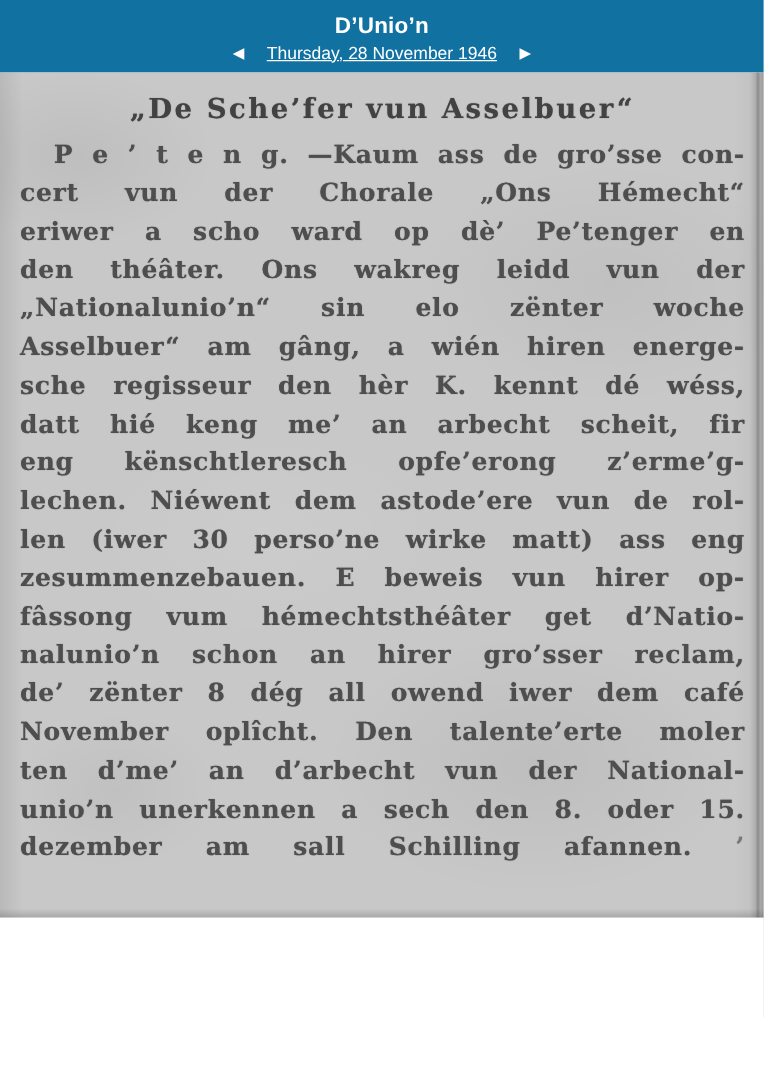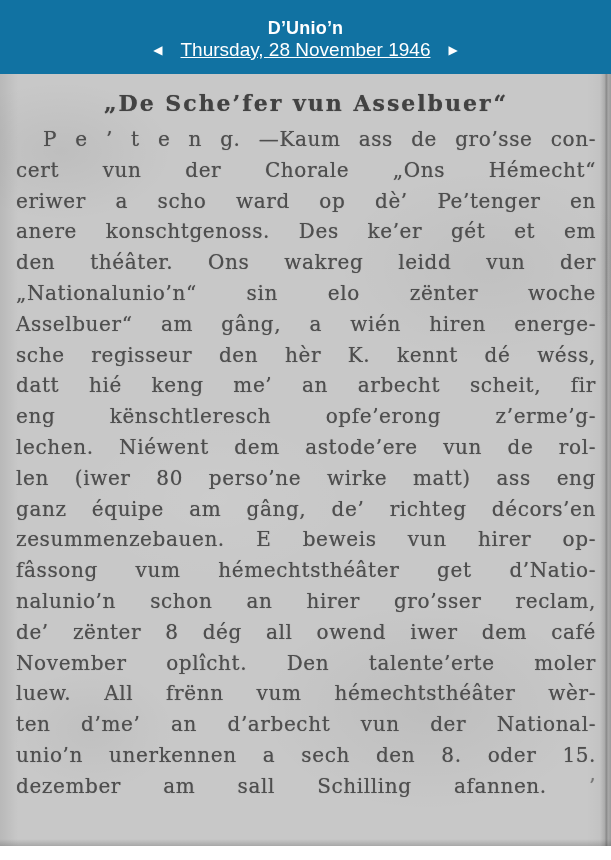--- a/index.html
+++ b/index.html
@@ -10,41 +10,41 @@
     --highlight:#a6cbdd;
   }
   html,body{margin:0;padding:0;}
   body{
     width:611px;height:860px;overflow:hidden;
     font-family:"Liberation Sans","DejaVu Sans",sans-serif;
     background:#ffffff;
   }
   
   .viewer-header{
-    height:74px;background:var(--header-bg);color:var(--header-text);
+    height:58px;background:var(--header-bg);color:var(--header-text);
     display:flex;flex-direction:column;align-items:center;justify-content:center;
     box-sizing:border-box;padding-top:2px;
   }
   .paper-title{
     font-size:18px;font-weight:bold;letter-spacing:.2px;line-height:22px;
   }
   .date-nav{
     display:flex;align-items:center;gap:16px;margin-top:1px;
   }
   .nav-arrow{
     background:none;border:none;color:var(--header-text);
     font-size:12px;line-height:20px;padding:0 2px;cursor:pointer;
   }
   .date-link{
-    color:var(--header-text);text-decoration:underline;font-size:19px;line-height:20px;
+    color:var(--header-text);text-decoration:underline;font-size:14px;line-height:20px;
     cursor:pointer;
   }
   
   .paper{
-    position:relative;height:772px;box-sizing:border-box;
+    position:relative;height:676px;box-sizing:border-box;
     background:
       radial-gradient(160px 100px at 10% 10%, rgba(0,0,0,0.05), transparent 70%),
       radial-gradient(220px 140px at 80% 25%, rgba(0,0,0,0.04), transparent 70%),
       radial-gradient(200px 120px at 35% 55%, rgba(255,255,255,0.07), transparent 70%),
       radial-gradient(240px 150px at 70% 82%, rgba(0,0,0,0.05), transparent 70%),
       radial-gradient(120px 90px at 15% 85%, rgba(0,0,0,0.04), transparent 70%),
       linear-gradient(90deg, rgba(0,0,0,0.08), rgba(0,0,0,0) 3%, rgba(0,0,0,0) 96%, rgba(0,0,0,0.05)),
       var(--paper);
     font-family:"DejaVu Serif","Liberation Serif",serif;
     color:var(--ink);
@@ -63,20 +63,21 @@
   .headline{
     text-align:center;font-weight:bold;font-size:22px;letter-spacing:2px;
     line-height:28px;margin:0 0 7px 0;color:#424242;
     text-shadow:0 0 0.8px rgba(60,60,60,0.7);
   }
   .line{
     font-size:20px;line-height:30.8px;letter-spacing:.6px;
     text-align:justify;text-align-last:justify;
     text-shadow:0 0 0.8px rgba(70,70,70,0.65);
     white-space:nowrap;
+    font-weight:bold;
   }
   .line.indent{padding-left:27px;}
   .hl{
     background:var(--highlight);
     box-shadow:0 0 0 2px var(--highlight);
   }
   .faint{opacity:.65;}
 </style>
 </head>
 <body>
@@ -94,36 +95,33 @@
   </div>
 </div>
 
 <div class="paper">
   <div class="article">
     <h1 class="headline">„De Sche’fer vun Asselbuer“</h1>
     <div>
         <div class="line indent"><span>P e ’ t e n g. —Kaum ass de gro’sse con-</span></div>
         <div class="line"><span>cert vun der Chorale „Ons Hémecht“</span></div>
         <div class="line"><span>eriwer a scho ward op dè’ Pe’tenger en</span></div>
-        <div class="line"><span>anere konschtgenoss. Des ke’er gét et em</span></div>
         <div class="line"><span>den théâter. Ons wakreg leidd vun der</span></div>
         <div class="line"><span>„Nationalunio’n“ sin elo zënter woche</span></div>
         <div class="line"><span>Asselbuer“ am gâng, a wién hiren energe-</span></div>
         <div class="line"><span>sche regisseur den hèr K. kennt dé wéss,</span></div>
         <div class="line"><span>datt hié keng me’ an arbecht scheit, fir</span></div>
         <div class="line"><span>eng kënschtleresch opfe’erong z’erme’g-</span></div>
         <div class="line"><span>lechen. Niéwent dem astode’ere vun de rol-</span></div>
-        <div class="line"><span>len (iwer 80 perso’ne wirke matt) ass eng</span></div>
-        <div class="line"><span>ganz équipe am gâng, de’ richteg décors’en</span></div>
+        <div class="line"><span>len (iwer 30 perso’ne wirke matt) ass eng</span></div>
         <div class="line"><span>zesummenzebauen. E beweis vun hirer op-</span></div>
         <div class="line"><span>fâssong vum hémechtsthéâter get d’Natio-</span></div>
         <div class="line"><span>nalunio’n schon an hirer gro’sser reclam,</span></div>
         <div class="line"><span>de’ zënter 8 dég all owend iwer dem café</span></div>
         <div class="line"><span>November oplîcht. Den talente’erte moler</span></div>
-        <div class="line"><span>luew. All frënn vum hémechtsthéâter wèr-</span></div>
         <div class="line"><span>ten d’me’ an d’arbecht vun der National-</span></div>
         <div class="line"><span>unio’n unerkennen a sech den 8. oder 15.</span></div>
         <div class="line"><span>dezember am sall Schilling afannen.</span><span> </span><span class="faint">’</span></div>
       </div>
   </div>
   <div class="scan-edge-right"></div>
   <div class="scan-edge-bottom"></div>
 </div>
 
 </body></html>

